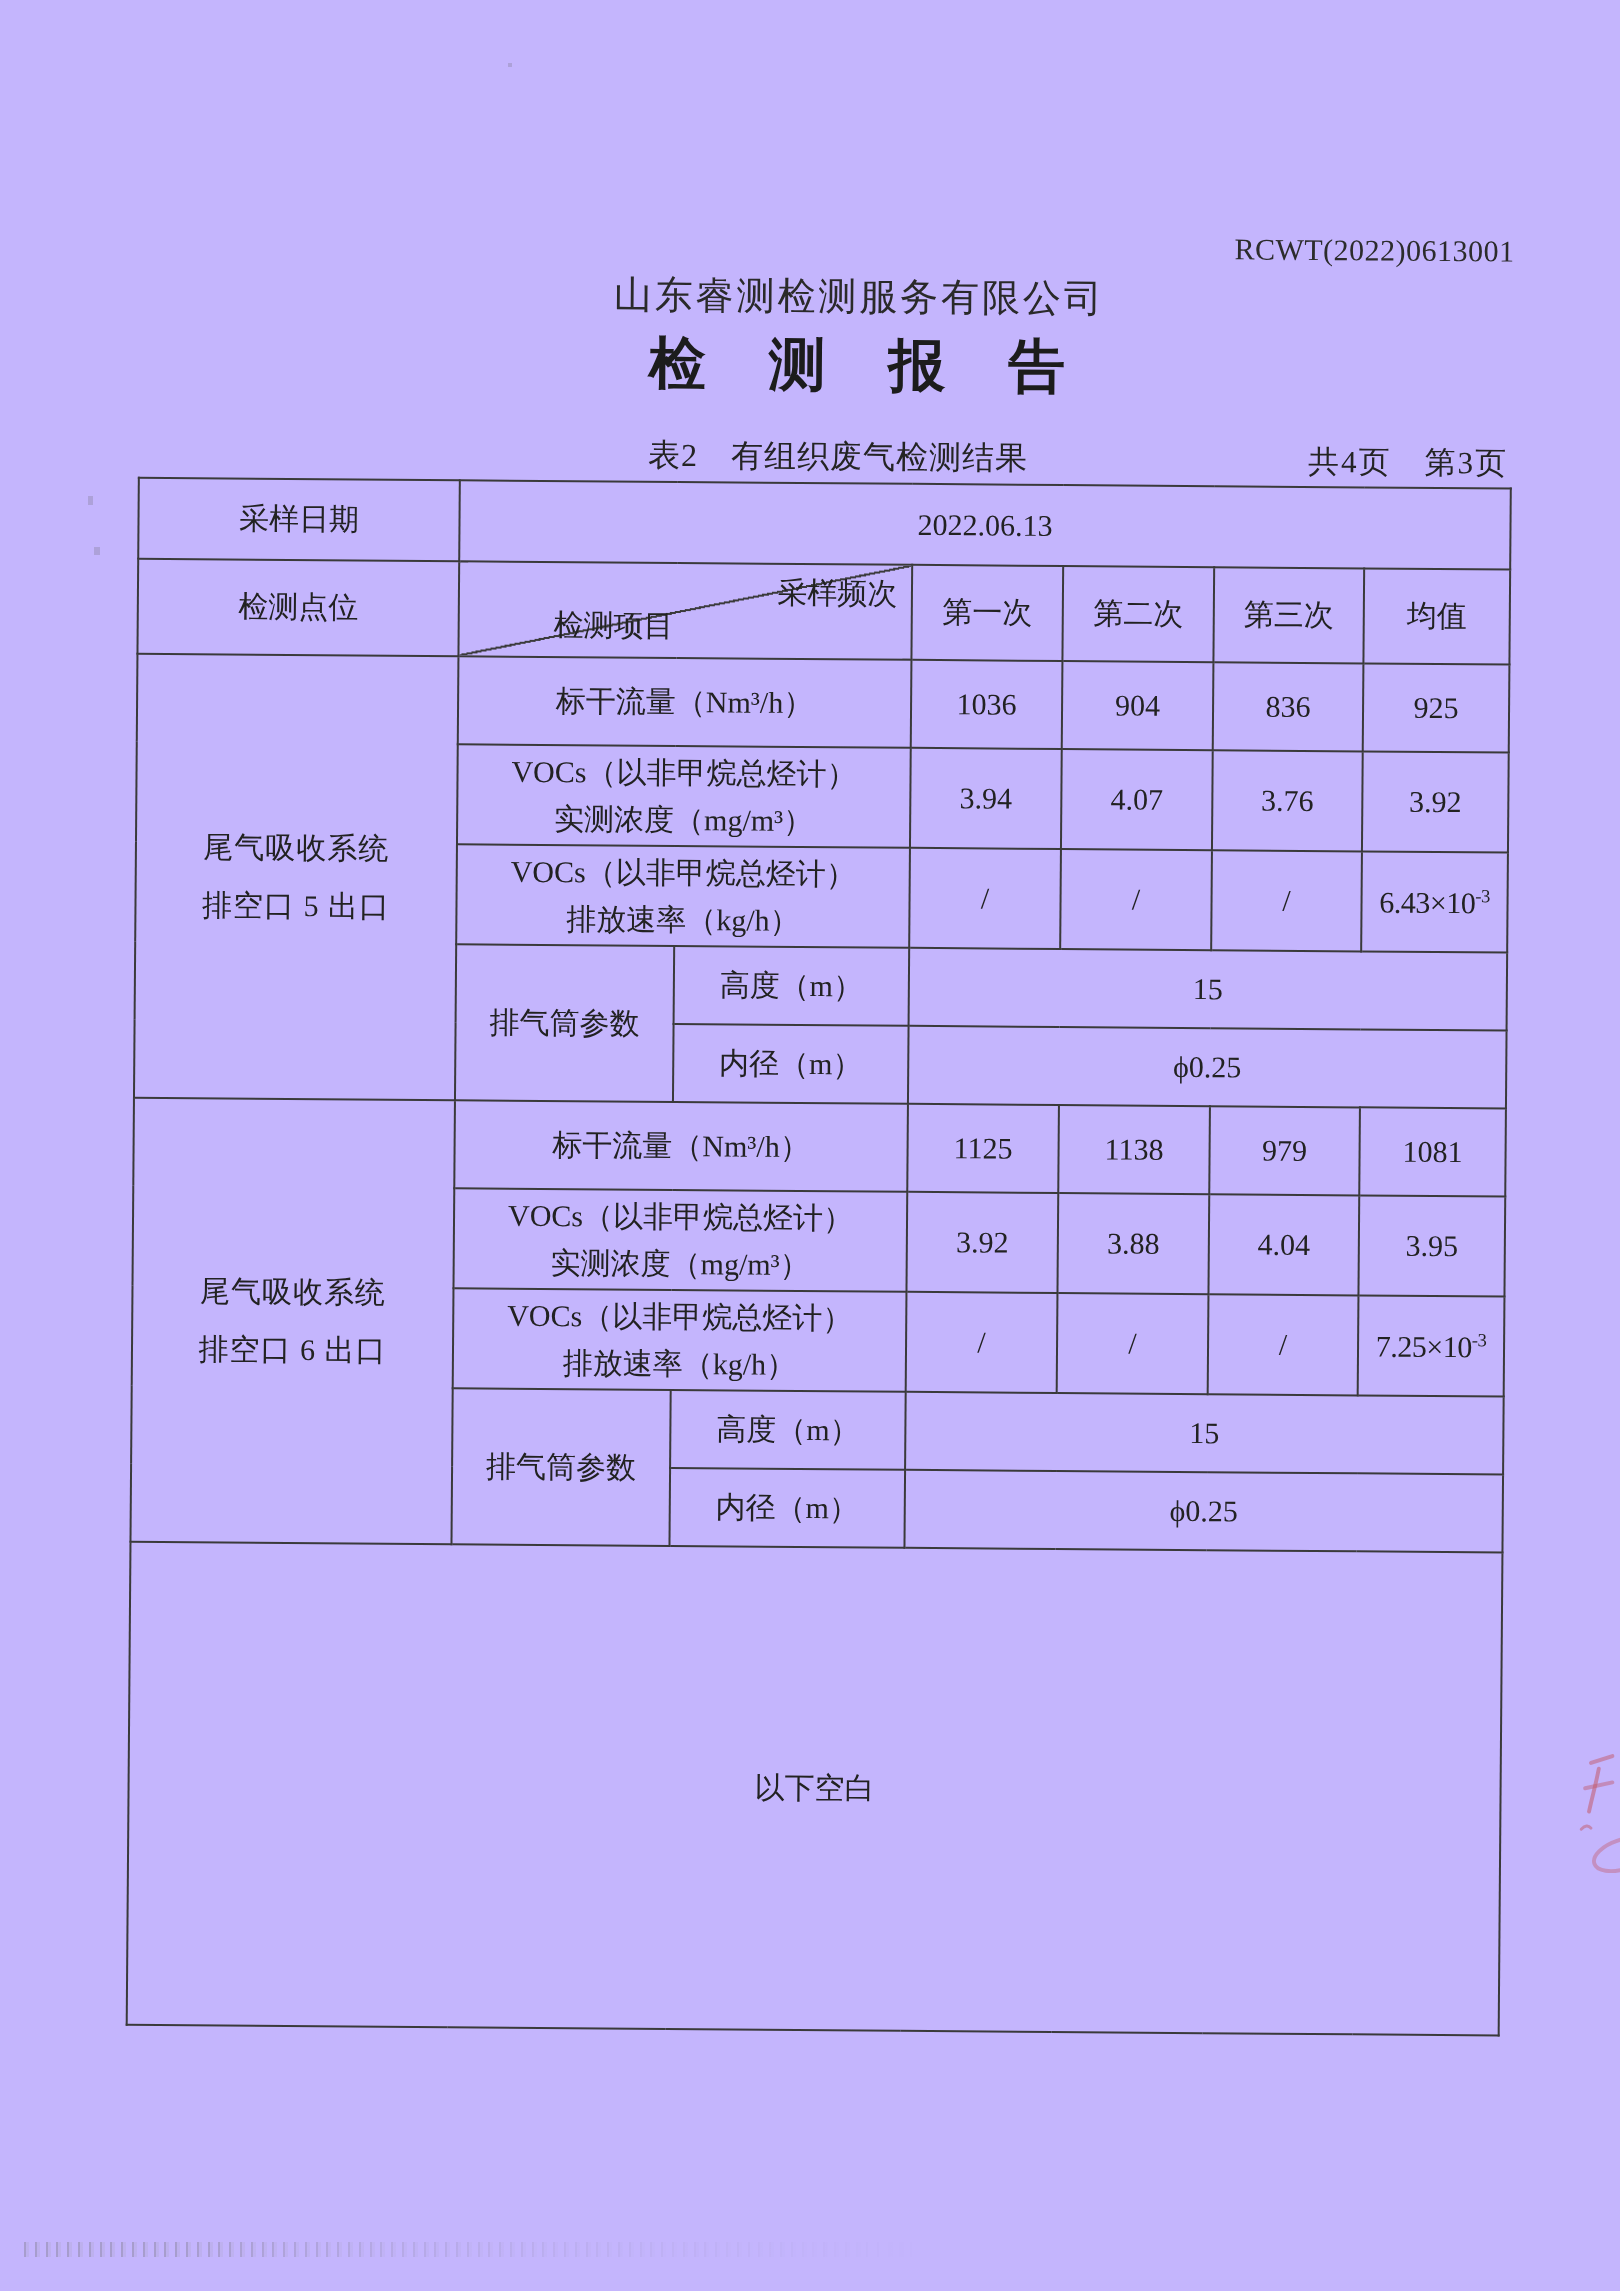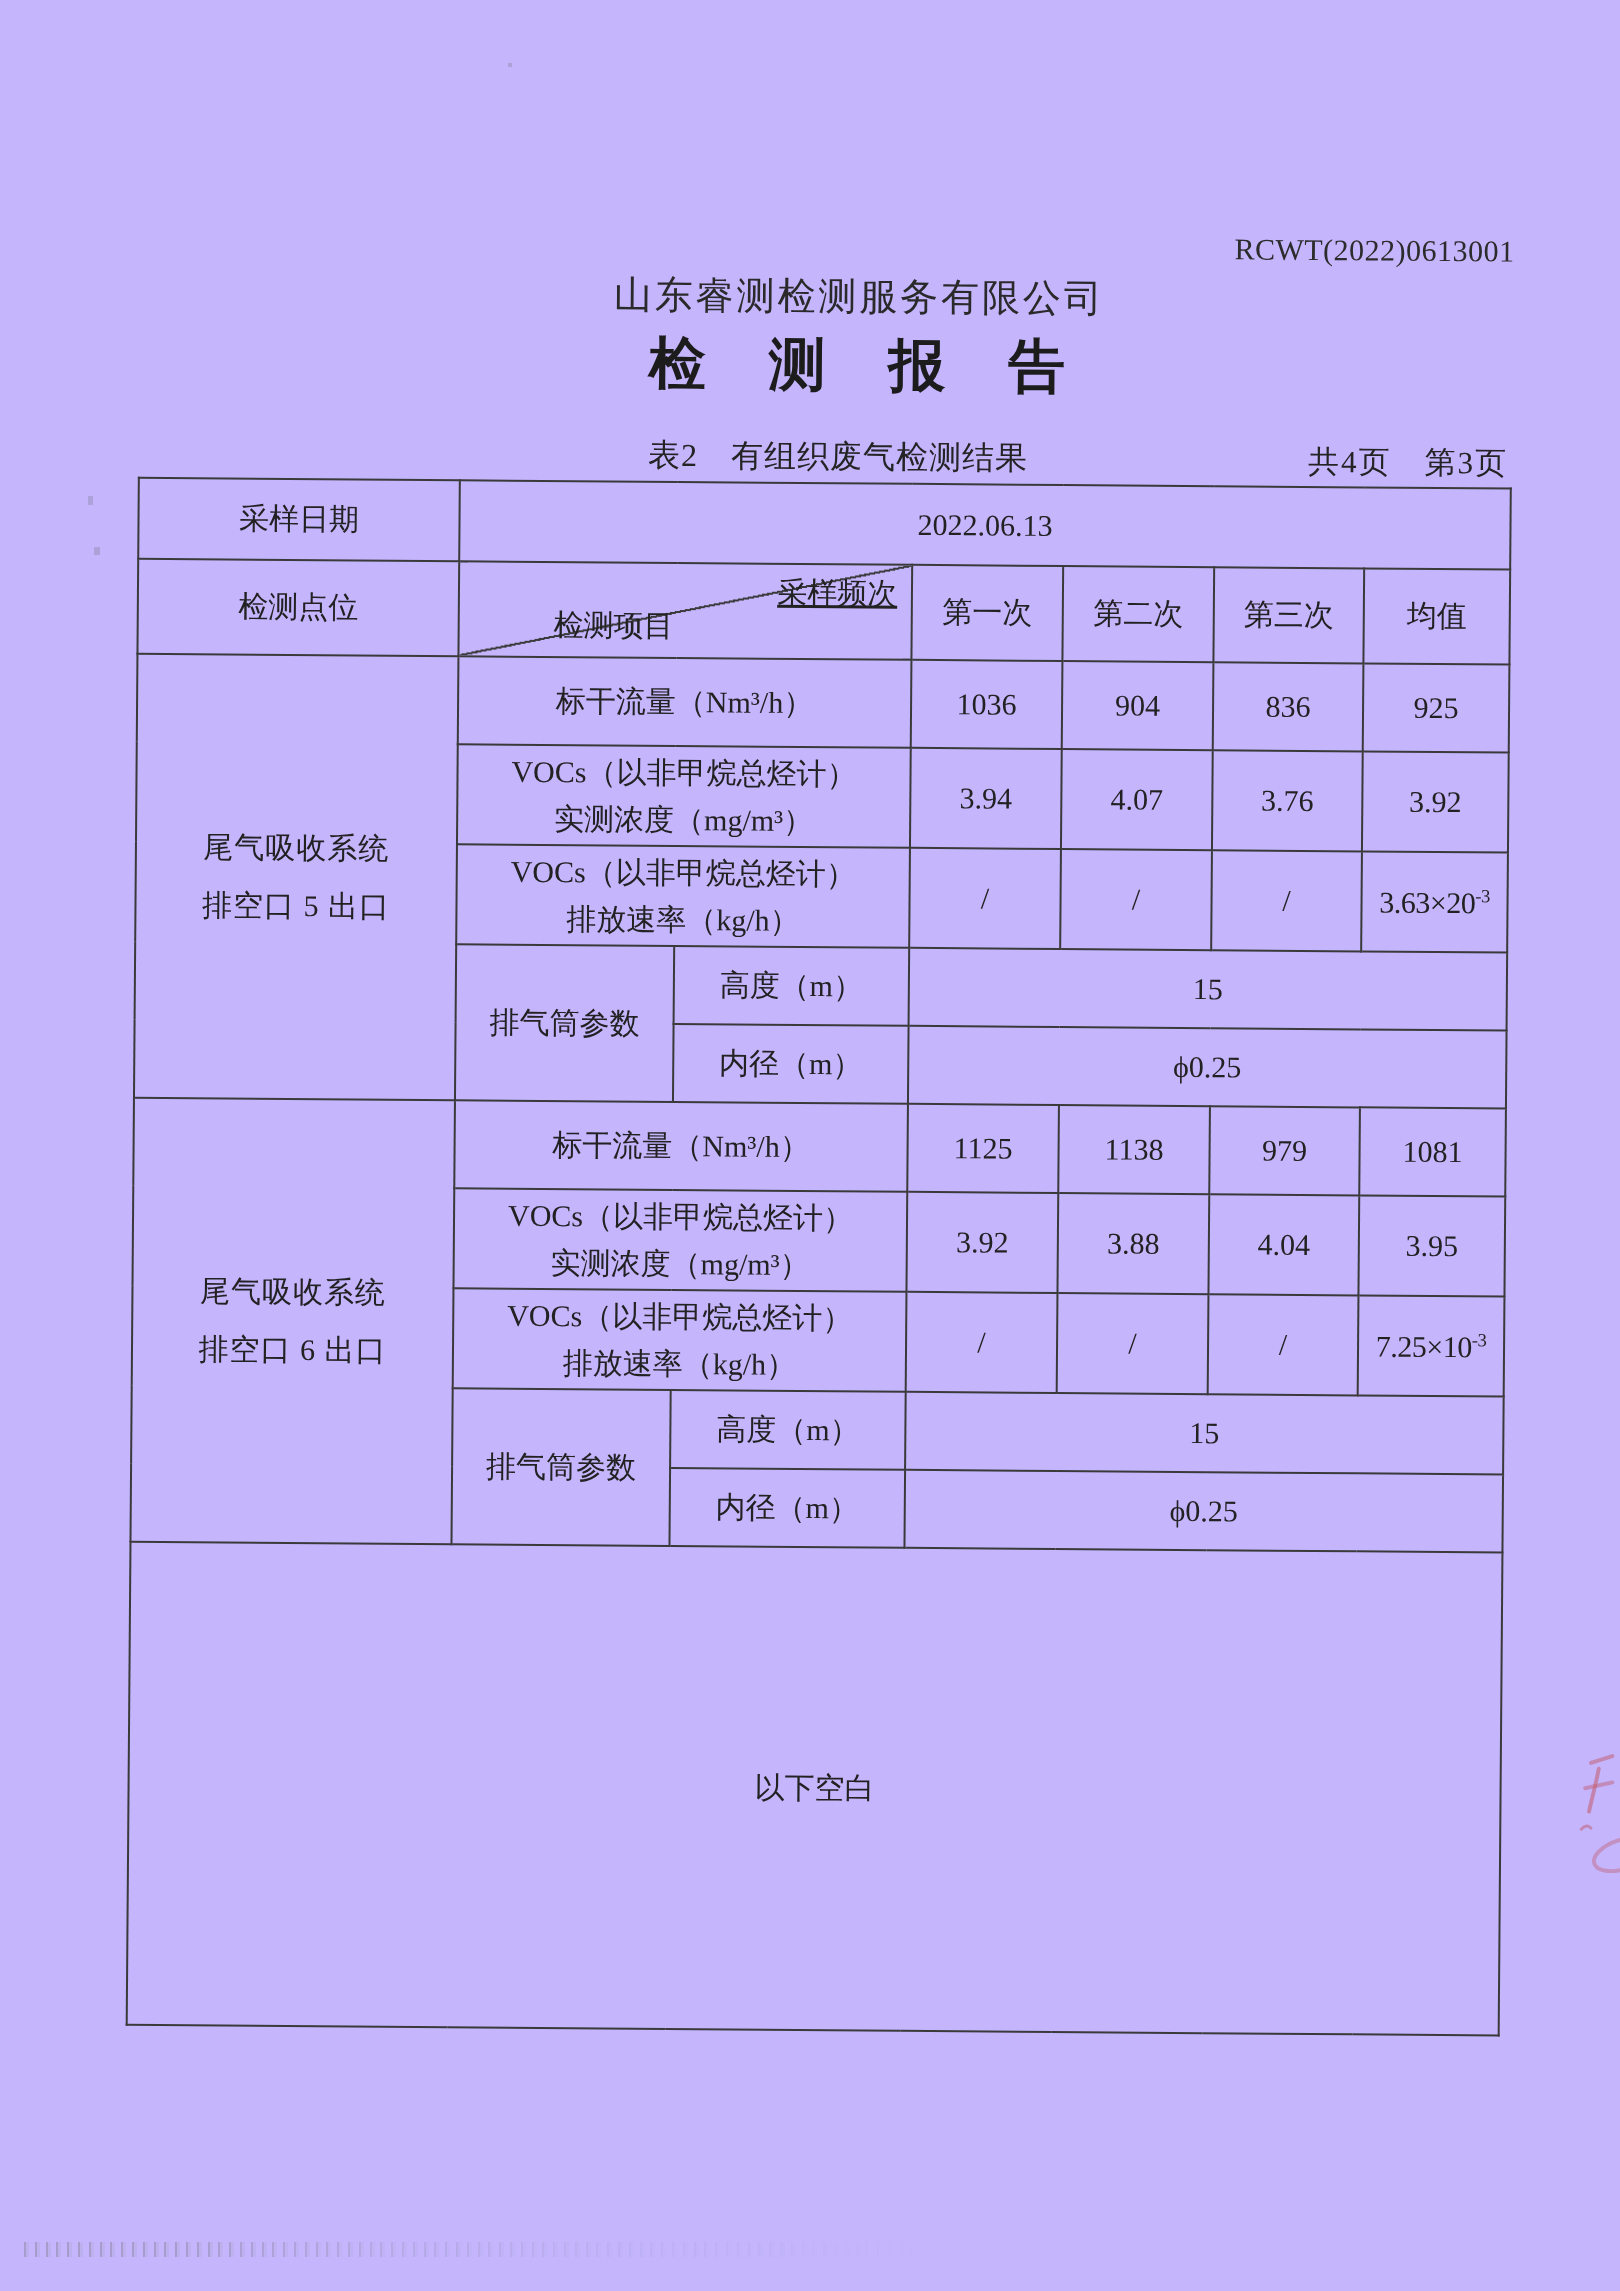--- a/index.html
+++ b/index.html
@@ -51,21 +51,21 @@
   .avg-exp sup { font-size:0.62em; }
   .avg-exp { font-size:29px; letter-spacing:-0.5px; }
 
   td.diag {
     position:relative;
     background:linear-gradient(to bottom right,
       transparent 0, transparent calc(50% - 1.1px),
       #3a3a3a calc(50% - 1.1px), #3a3a3a calc(50% + 1.1px),
       transparent calc(50% + 1.1px), transparent 100%);
   }
-  .diag-top { position:absolute; top:7.8px; right:13.7px;text-decoration:underline; }
+  .diag-top { position:absolute; top:7.8px; right:13.7px; }
   .diag-bottom { position:absolute; bottom:9.8px; left:94px;text-align:center; }
 
   td.blank-cell { vertical-align:top; text-align:left; padding:12.7px 0 0 17.6px; }
 
   .stamp { position:absolute; top:1753px; right:-7.8px; width:76px; height:127px; }
   .speck { position:absolute; background:rgba(90,90,90,0.22); }
   .scan-noise {
     position:absolute; left:23.5px; bottom:35px; width:941px; height:14.7px;
     background:repeating-linear-gradient(90deg,
       rgba(105,105,105,.32) 0 2px, rgba(150,150,150,.14) 2px 4.9px, transparent 4.9px 10.8px);
@@ -139,21 +139,21 @@
         <td class="val">3.92</td>
       </tr>
       <tr class="h-two">
         <td colspan="2" class="two-line">
           <span>VOCs（以非甲烷总烃计）</span>
           <span>排放速率（kg/h）</span>
         </td>
         <td class="slash">/</td>
         <td class="slash">/</td>
         <td class="slash">/</td>
-        <td class="avg-exp"><span>3.63×20</span><sup>-3</sup></td>
+        <td class="avg-exp"><span>6.43×10</span><sup>-3</sup></td>
       </tr>
       <tr class="h-stk">
         <td rowspan="2">排气筒参数</td>
         <td>高度（m）</td>
         <td colspan="4" class="val">15</td>
       </tr>
       <tr class="h-stk">
         <td>内径（m）</td>
         <td colspan="4" class="val">ϕ0.25</td>
       </tr>

